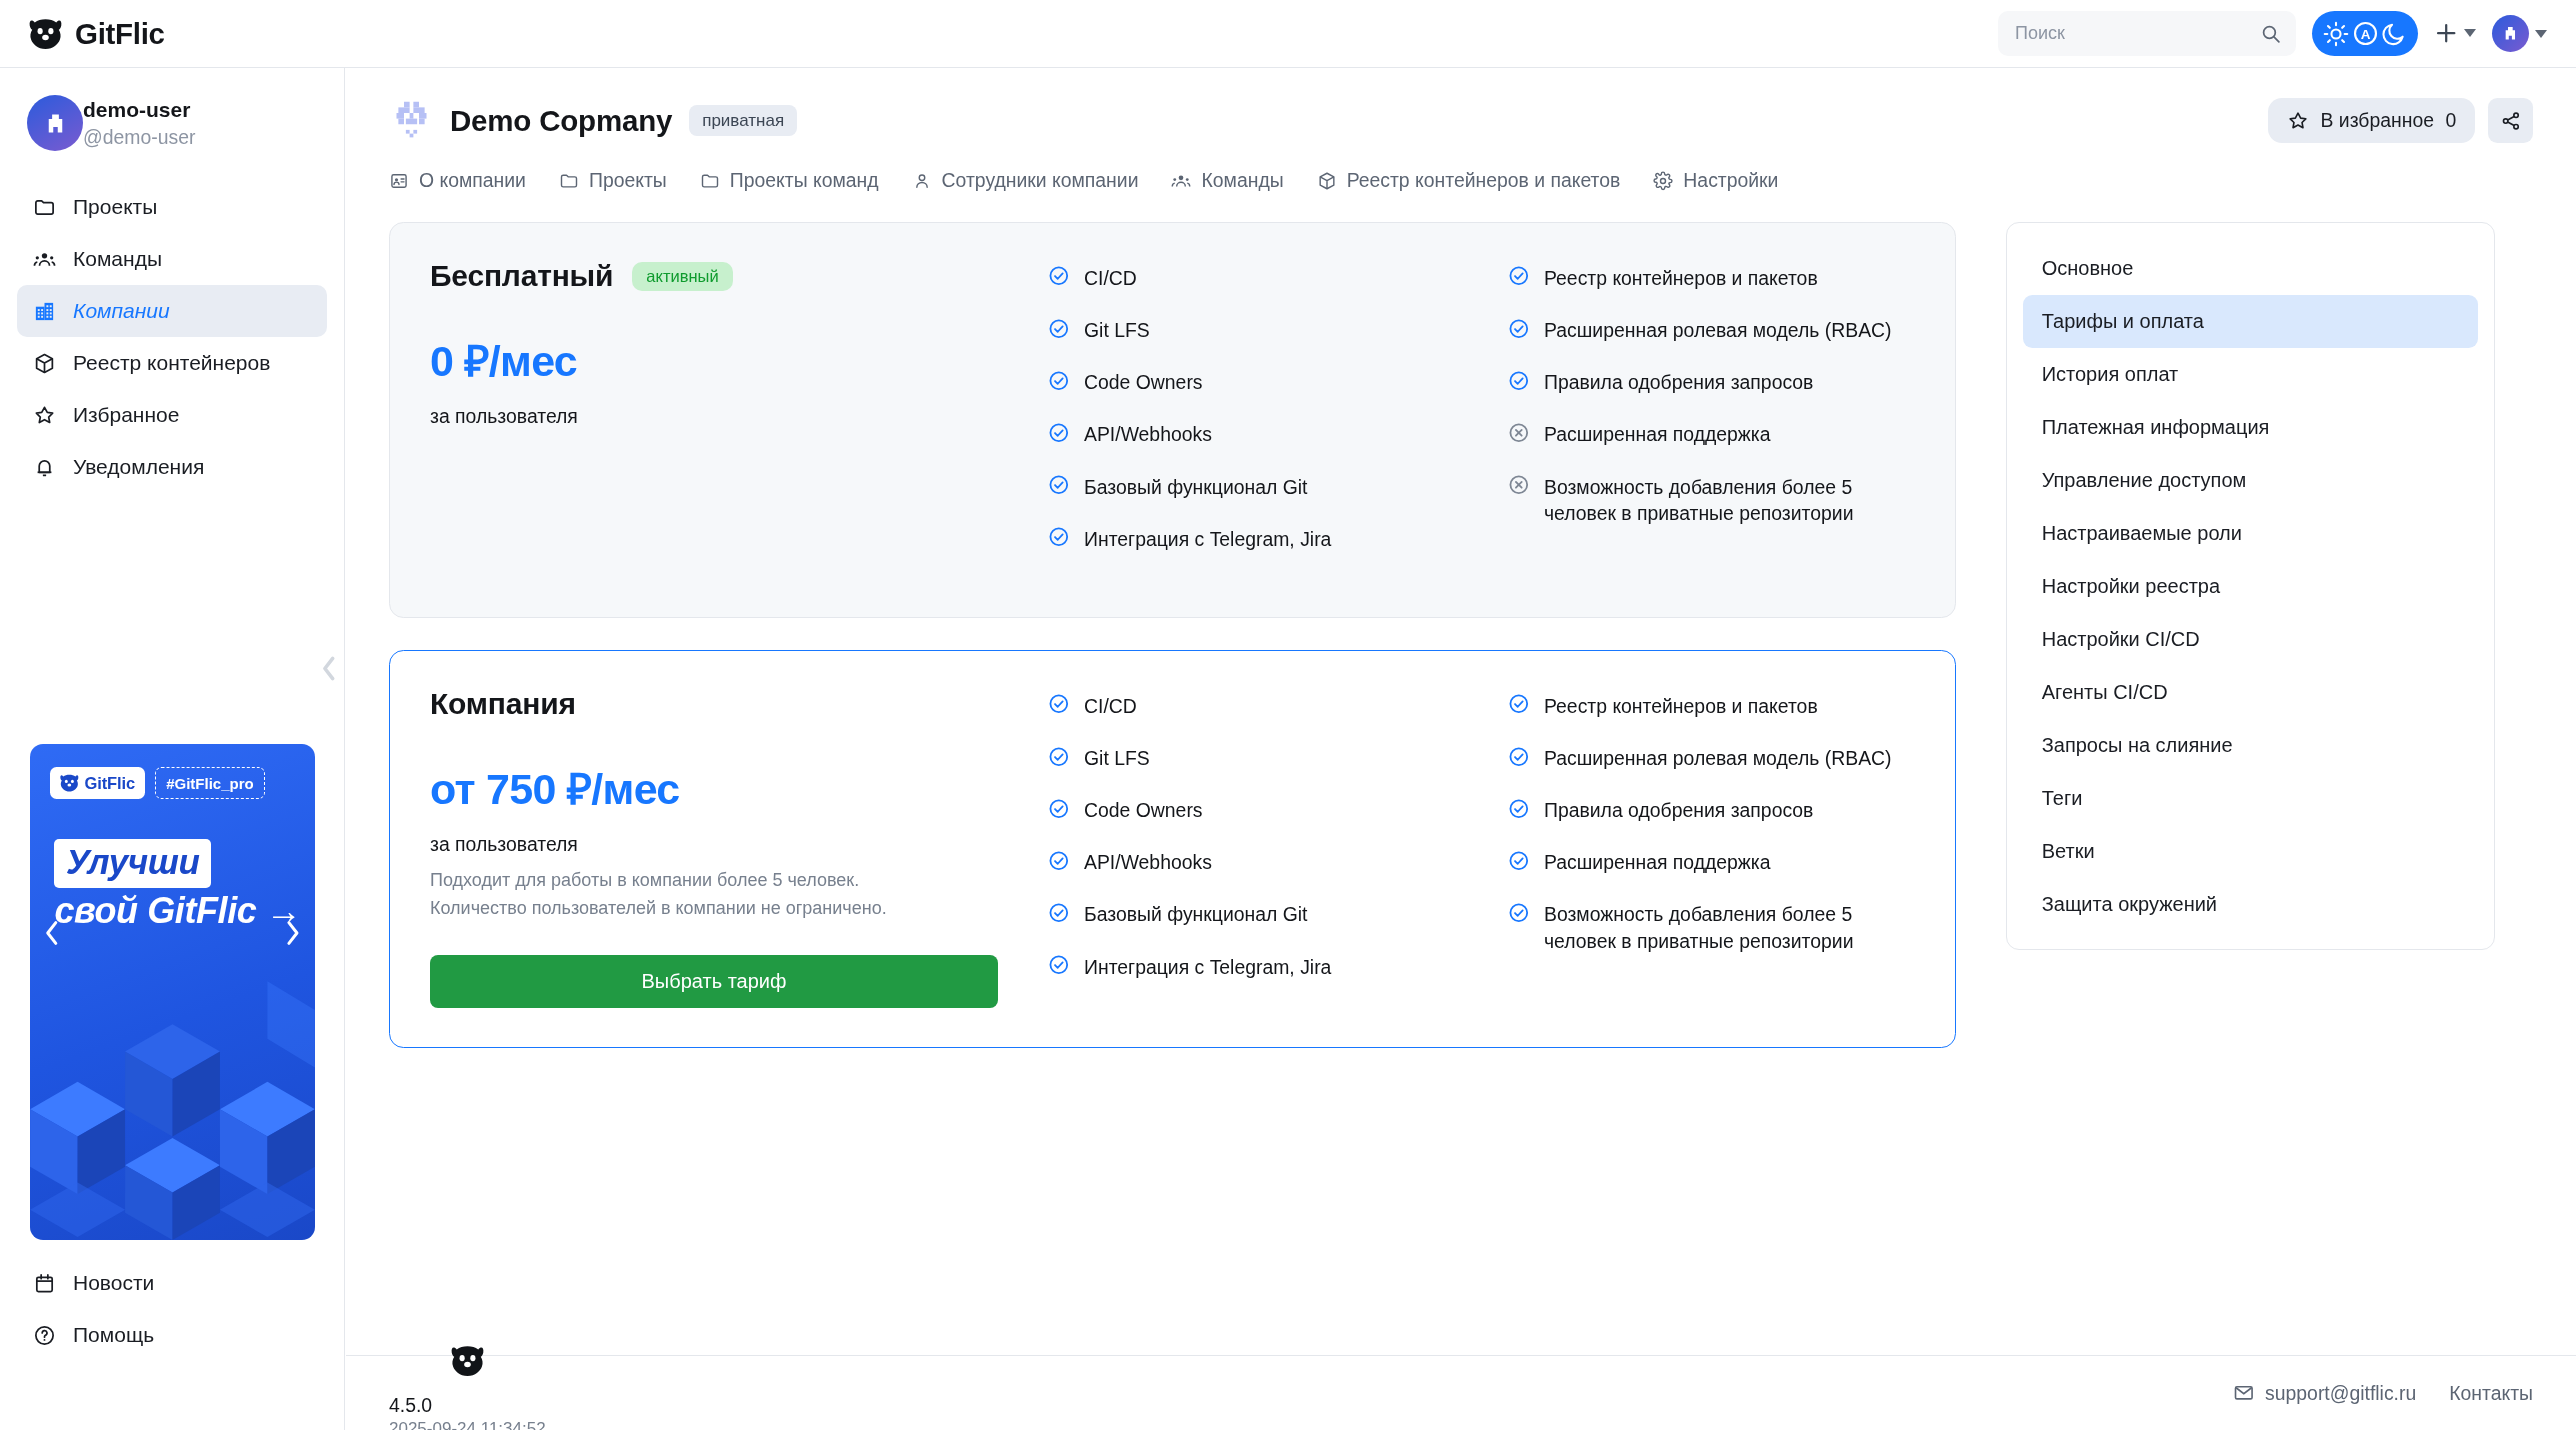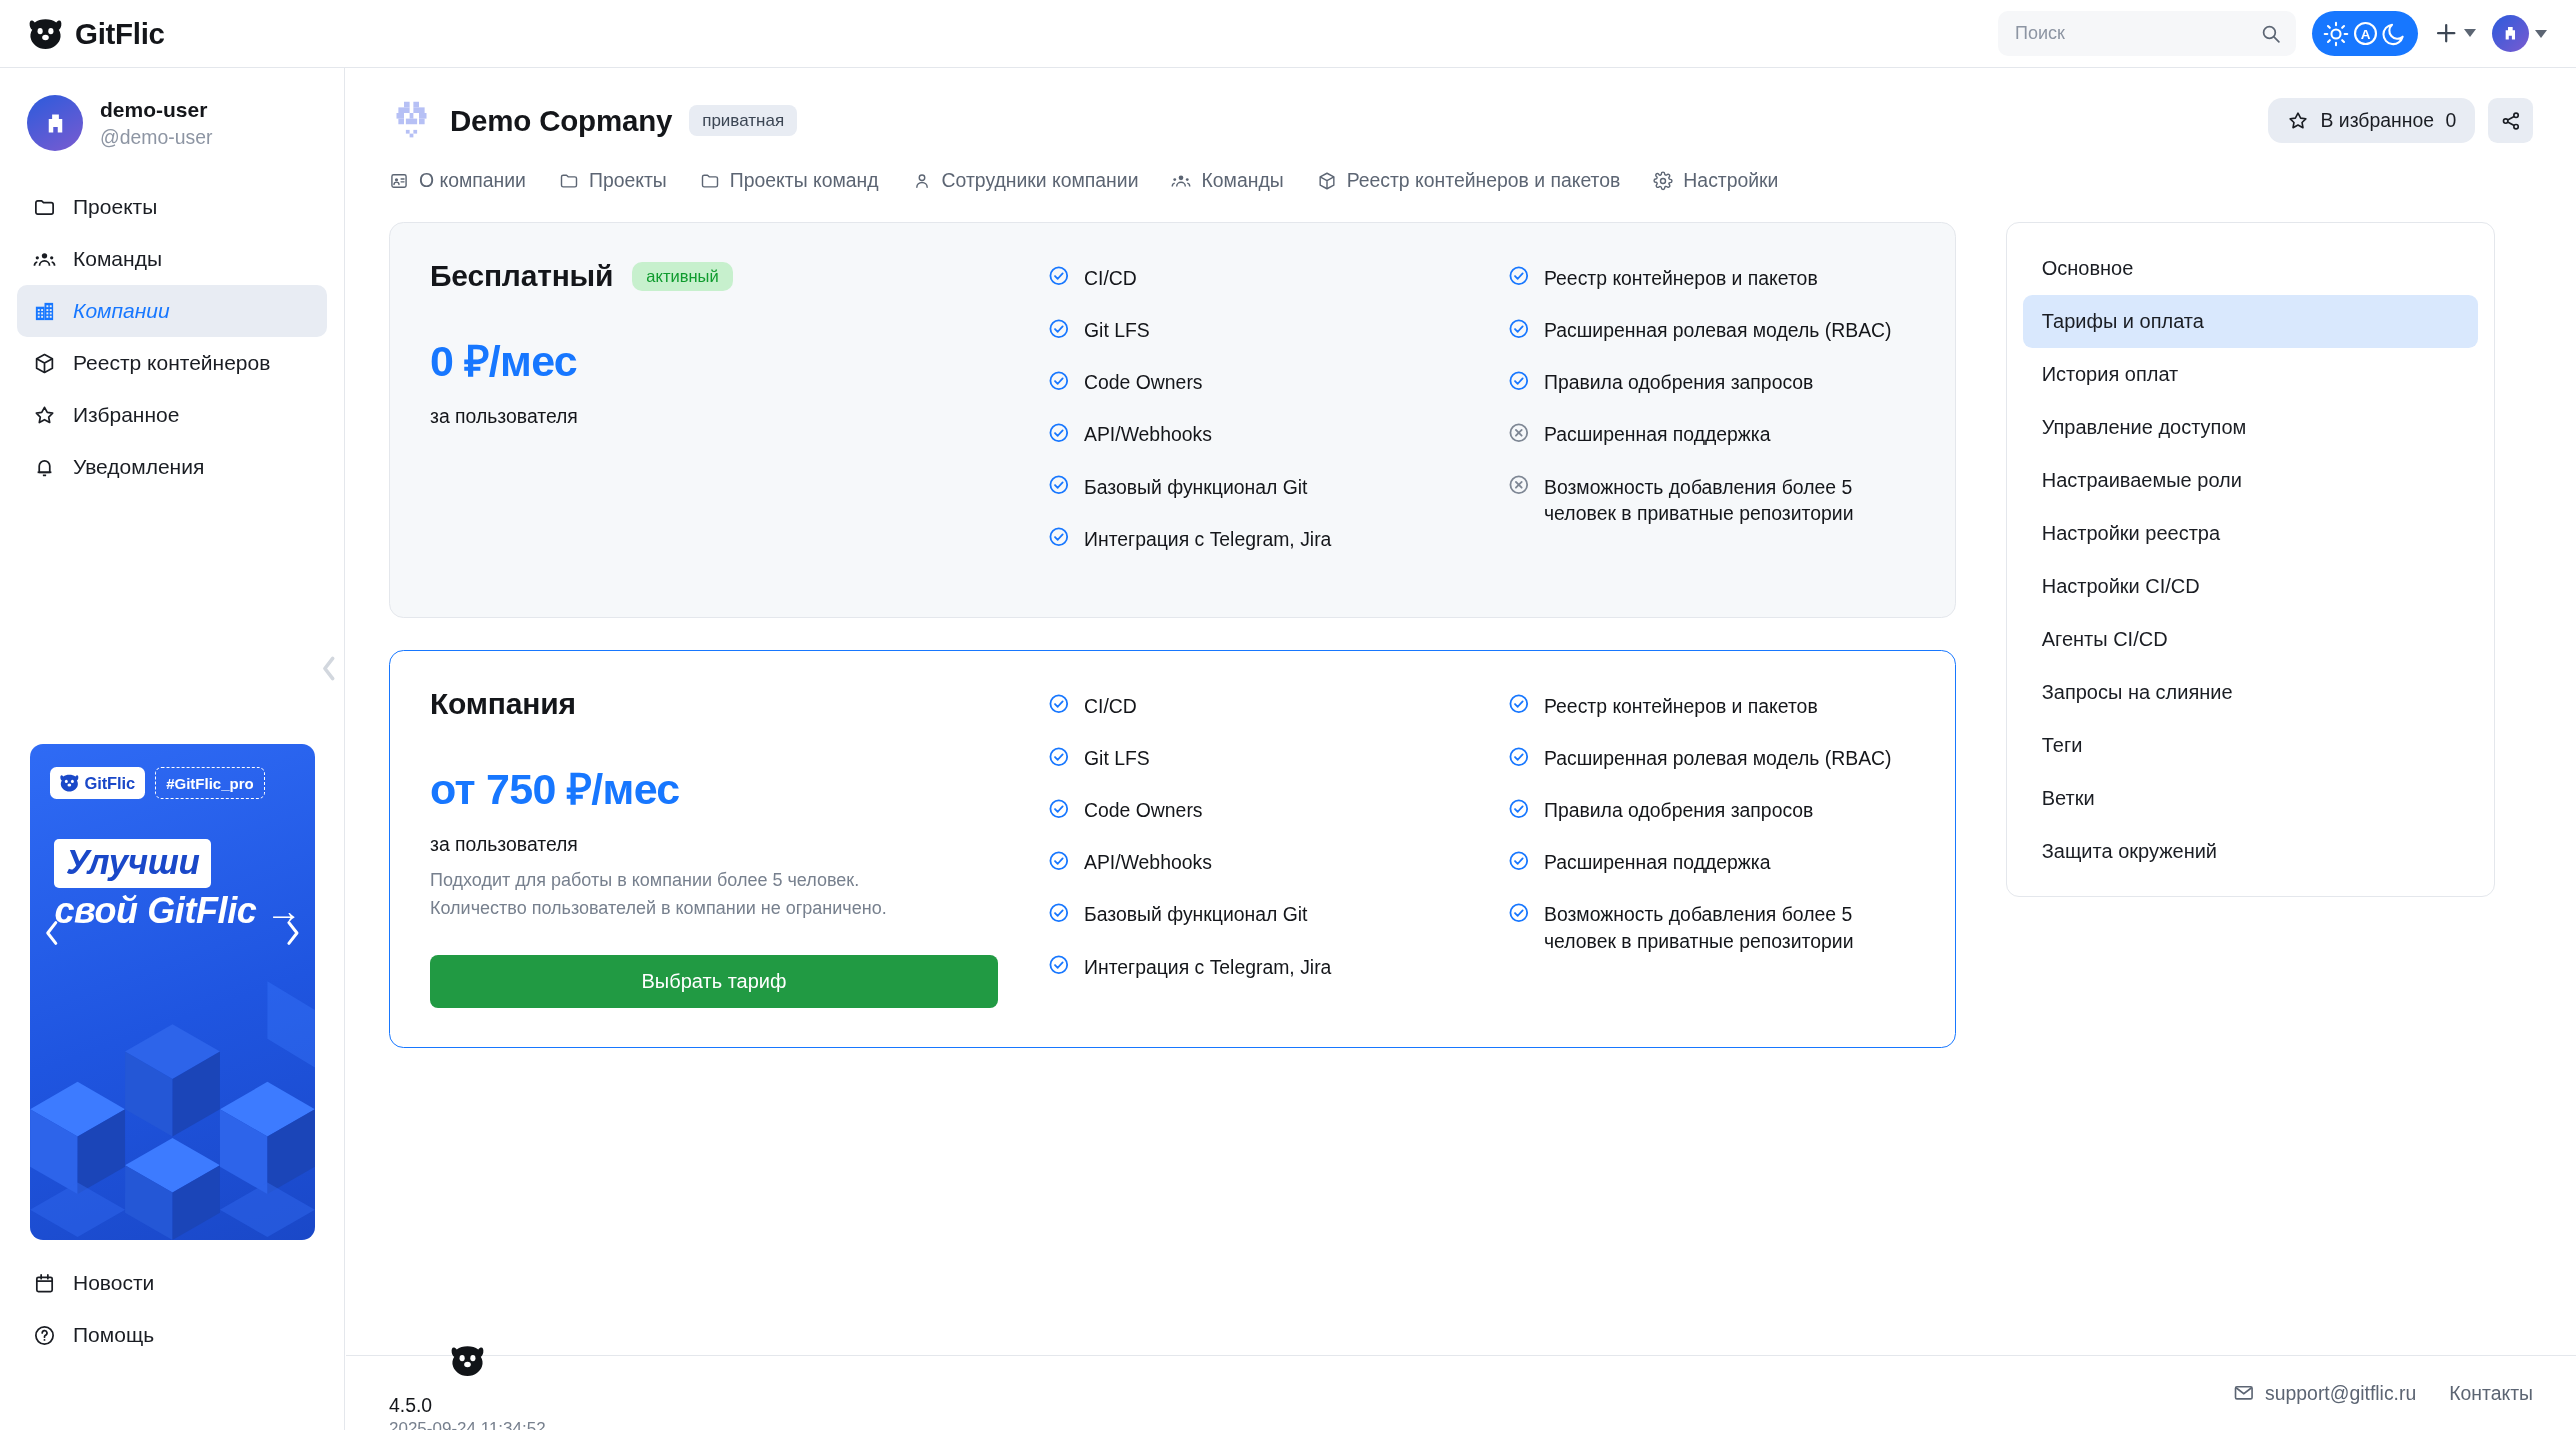--- a/index.html
+++ b/index.html
@@ -46,21 +46,21 @@
     width: 37px; height: 37px; border-radius: 50%;
     background: linear-gradient(135deg,#2b5bdc 0%,#7a5bd0 100%);
     display: flex; align-items: center; justify-content: center;
   }
 
   
   .sidebar {
     position: absolute; top: 68px; left: 0; width: 345px; height: 1362px;
     background: #fff; border-right: 0.7px solid #e4e7ec;
   }
-  .side-user { display: flex; align-items: center; gap: 17px; padding: 27px 0 0 27px; }
+  .side-user { display: flex; align-items: center; padding: 27px 0 0 27px; }
   .side-user-av {
     width: 56px; height: 56px; border-radius: 50%;
     background: linear-gradient(150deg,#2b5bdc 0%,#7a5bd0 100%);
     display: flex; align-items: center; justify-content: center; flex: none;
   }
   .side-user-name { font-size: 21px; font-weight: 700; color: #14161a; line-height: 1.3; }
   .side-user-handle { font-size: 19.4px; color: #8d95a3; line-height: 1.35; }
 
   .side-nav { margin-top: 30px; padding: 0 17px; }
   .side-item {
@@ -716,20 +716,21 @@
             </div>
           </div>
         </div>
       </div>
     </div>
 
     <div class="settings-panel">
       <div class="set-item">Основное</div>
       <div class="set-item active">Тарифы и оплата</div>
       <div class="set-item">История оплат</div>
+      <div class="set-item">Платежная информация</div>
       <div class="set-item">Управление доступом</div>
       <div class="set-item">Настраиваемые роли</div>
       <div class="set-item">Настройки реестра</div>
       <div class="set-item">Настройки CI/CD</div>
       <div class="set-item">Агенты CI/CD</div>
       <div class="set-item">Запросы на слияние</div>
       <div class="set-item">Теги</div>
       <div class="set-item">Ветки</div>
       <div class="set-item">Защита окружений</div>
     </div>

